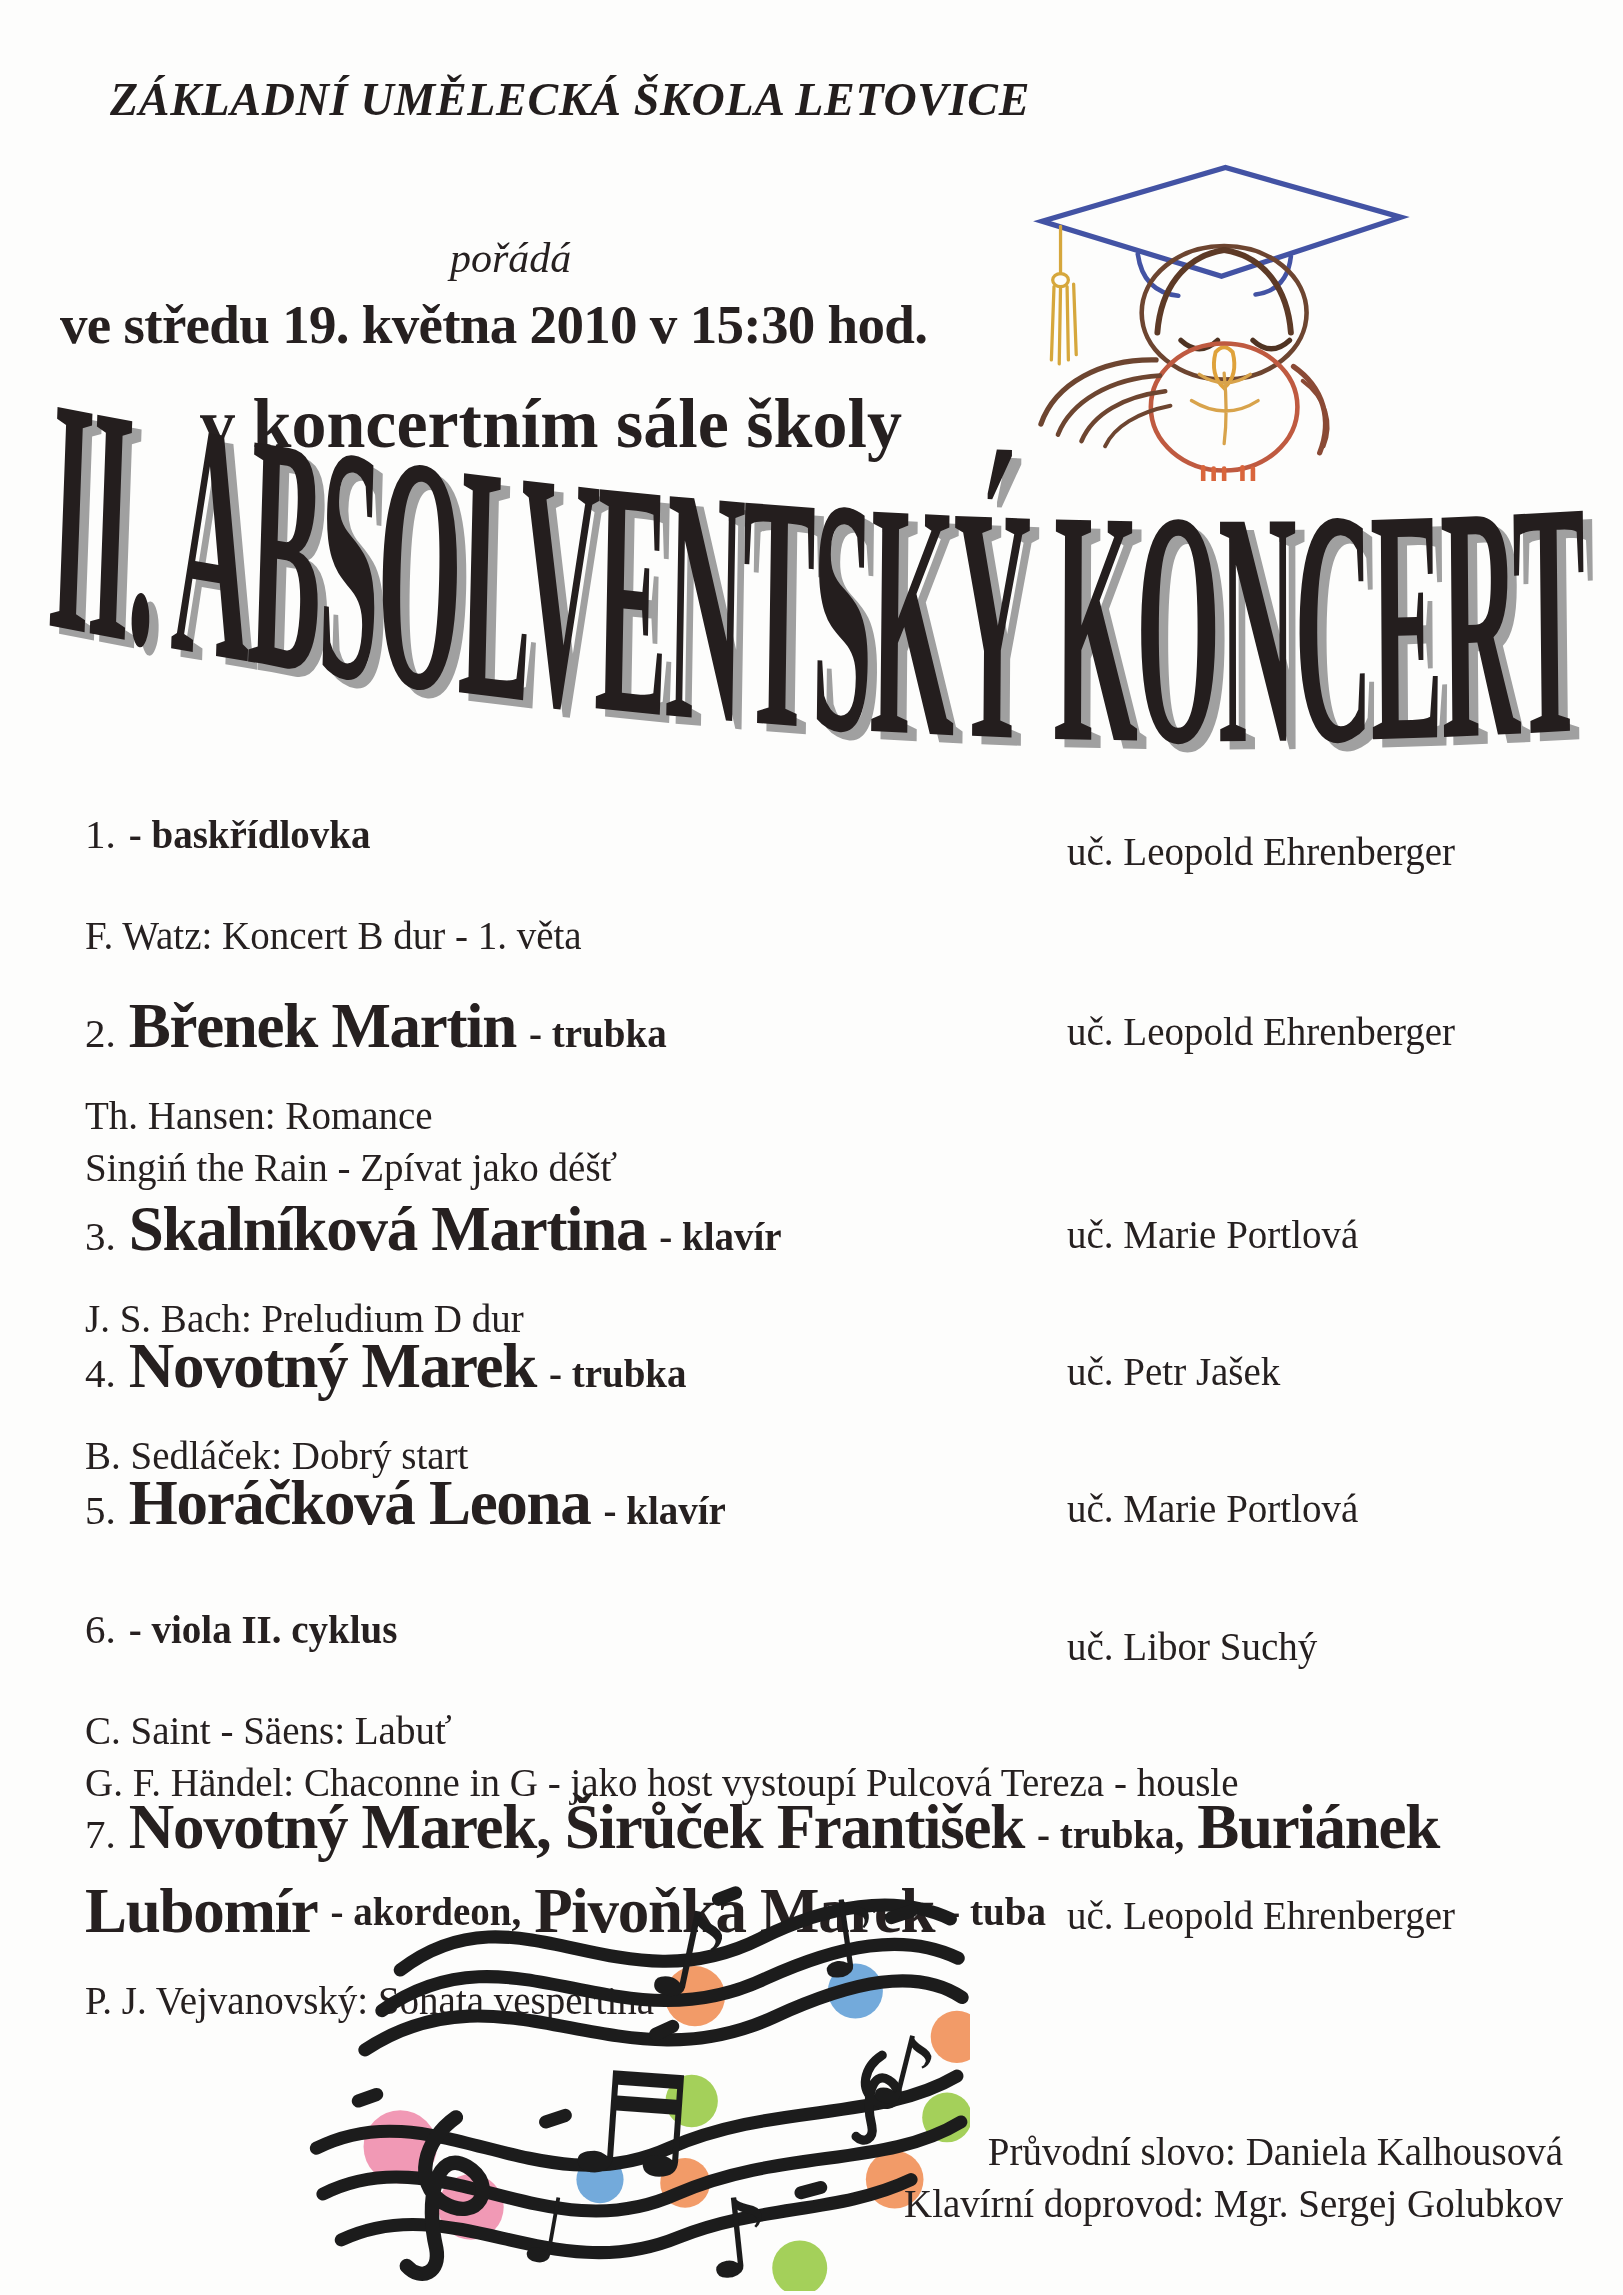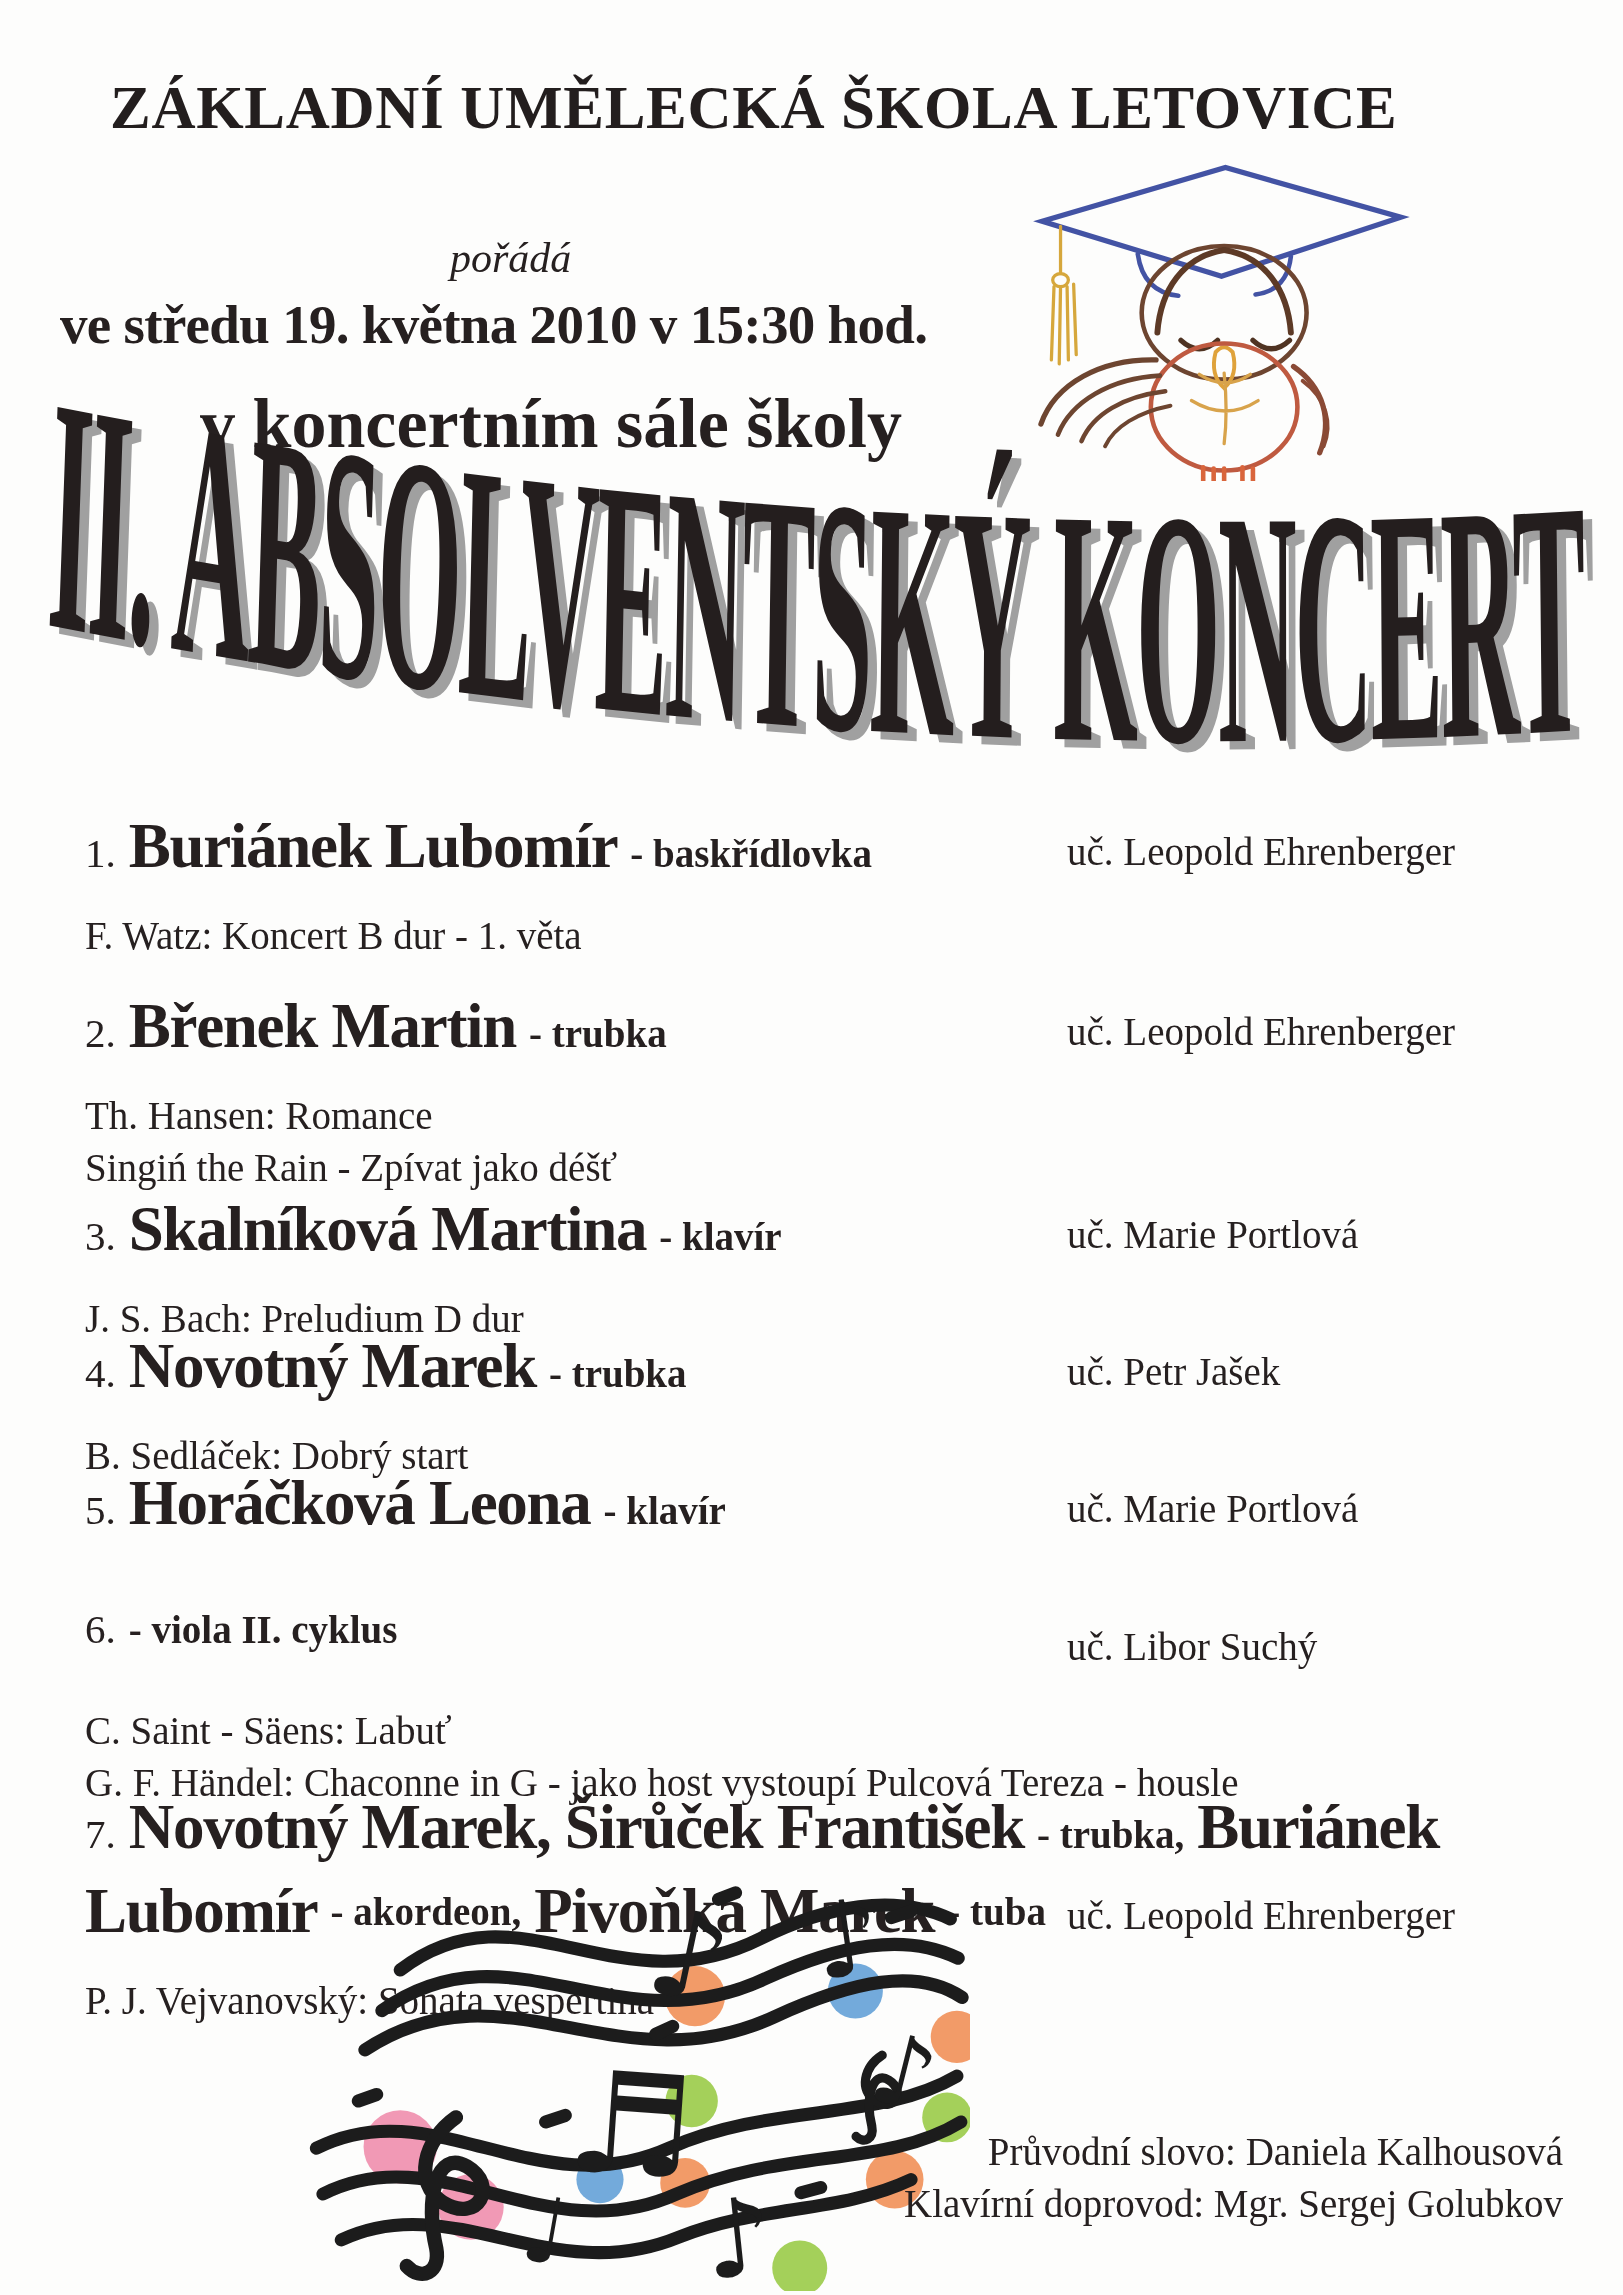--- a/index.html
+++ b/index.html
@@ -7,22 +7,22 @@
     position:relative;
     width:1623px;height:2295px;
     background:#fdfdfc;
     overflow:hidden;
     font-family:"Liberation Serif","DejaVu Serif",serif;
     color:#262020;
   }
   
   .school{
     position:absolute;top:73px;left:110px;
-    font-size:61px;font-weight:700;letter-spacing:0.7px;
-    color:#231e1e;white-space:nowrap;
+    font-size:46px;font-weight:700;letter-spacing:0.7px;
+    color:#231e1e;white-space:nowrap;font-style:italic;
   }
   .organizes{
     position:absolute;top:234px;left:450px;
     font-size:42px;font-style:italic;font-weight:400;
   }
   .dateline{
     position:absolute;top:293px;left:60px;
     font-size:55px;font-weight:700;white-space:nowrap;letter-spacing:-0.7px;
   }
   .venueline{
@@ -106,21 +106,20 @@
       </text>
       <text font-family="Liberation Serif, DejaVu Serif, serif" font-weight="700" font-size="400" fill="#241e1e" letter-spacing="-8">
         <textPath href="#title-arc" textLength="4280" lengthAdjust="spacingAndGlyphs">II. ABSOLVENTSKÝ KONCERT</textPath>
       </text>
     </g>
   </svg>
 
   <div class="item i1">
     <div class="head">
       <span class="num">1.</span>
-      <span class="name">Buriánek Lubomír</span>
       <span class="inst">- baskřídlovka</span>
       <span class="teacher">uč. Leopold Ehrenberger</span>
     </div>
     <div class="piece">F. Watz: Koncert B dur - 1. věta</div>
   </div>
 
   <div class="item i2">
     <div class="head">
       <span class="num">2.</span>
       <span class="name">Břenek Martin</span>

